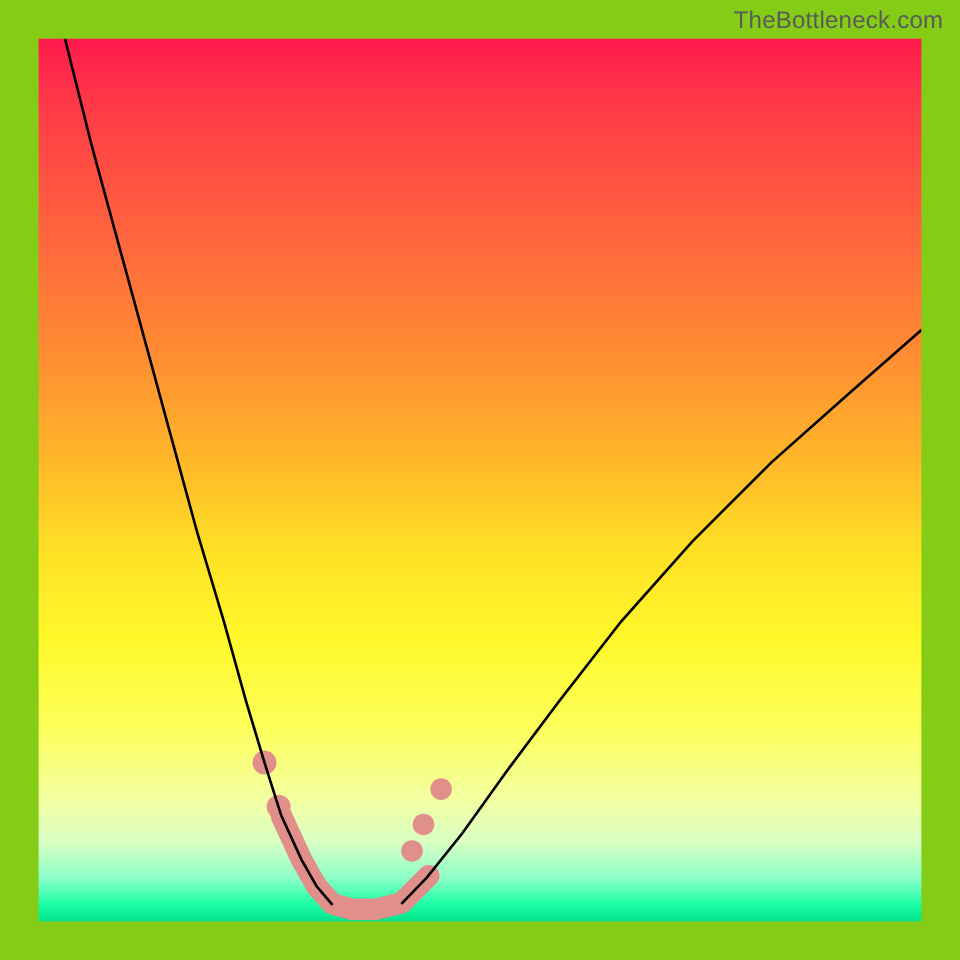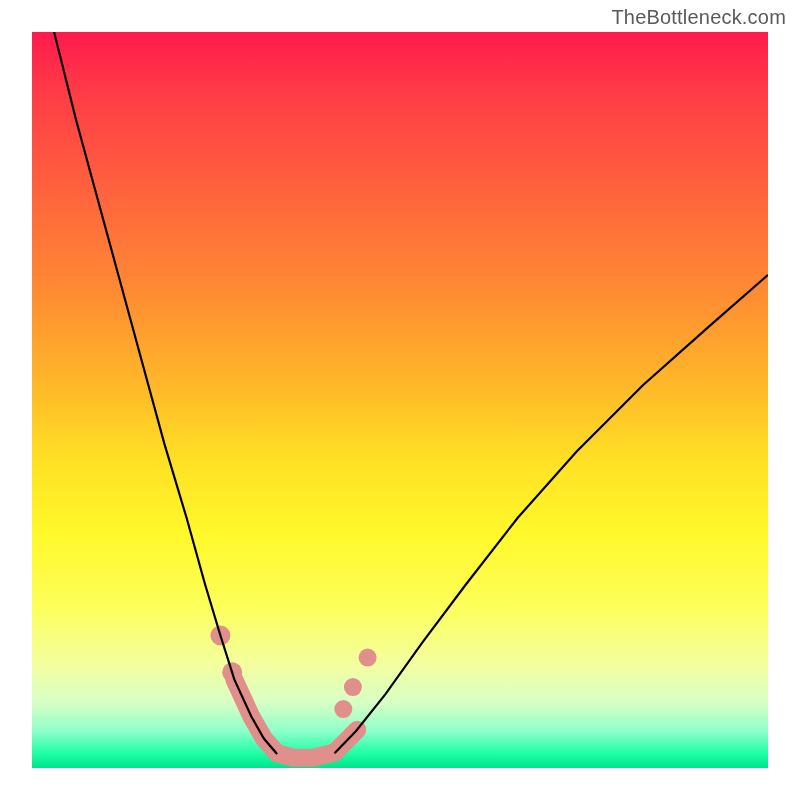--- a/index.html
+++ b/index.html
@@ -10,21 +10,21 @@
     background: #000;
     overflow: hidden;
     font-family: Arial, Helvetica, sans-serif;
   }
   .frame {
     position: absolute;
     left: 0;
     top: 0;
     width: 800px;
     height: 800px;
-    background: #ffffff;
+    background: #84cc16;
   }
   .plot-area {
     position: absolute;
     left: 32px;
     top: 32px;
     width: 736px;
     height: 736px;
     overflow: hidden;
   }
   .gradient {

